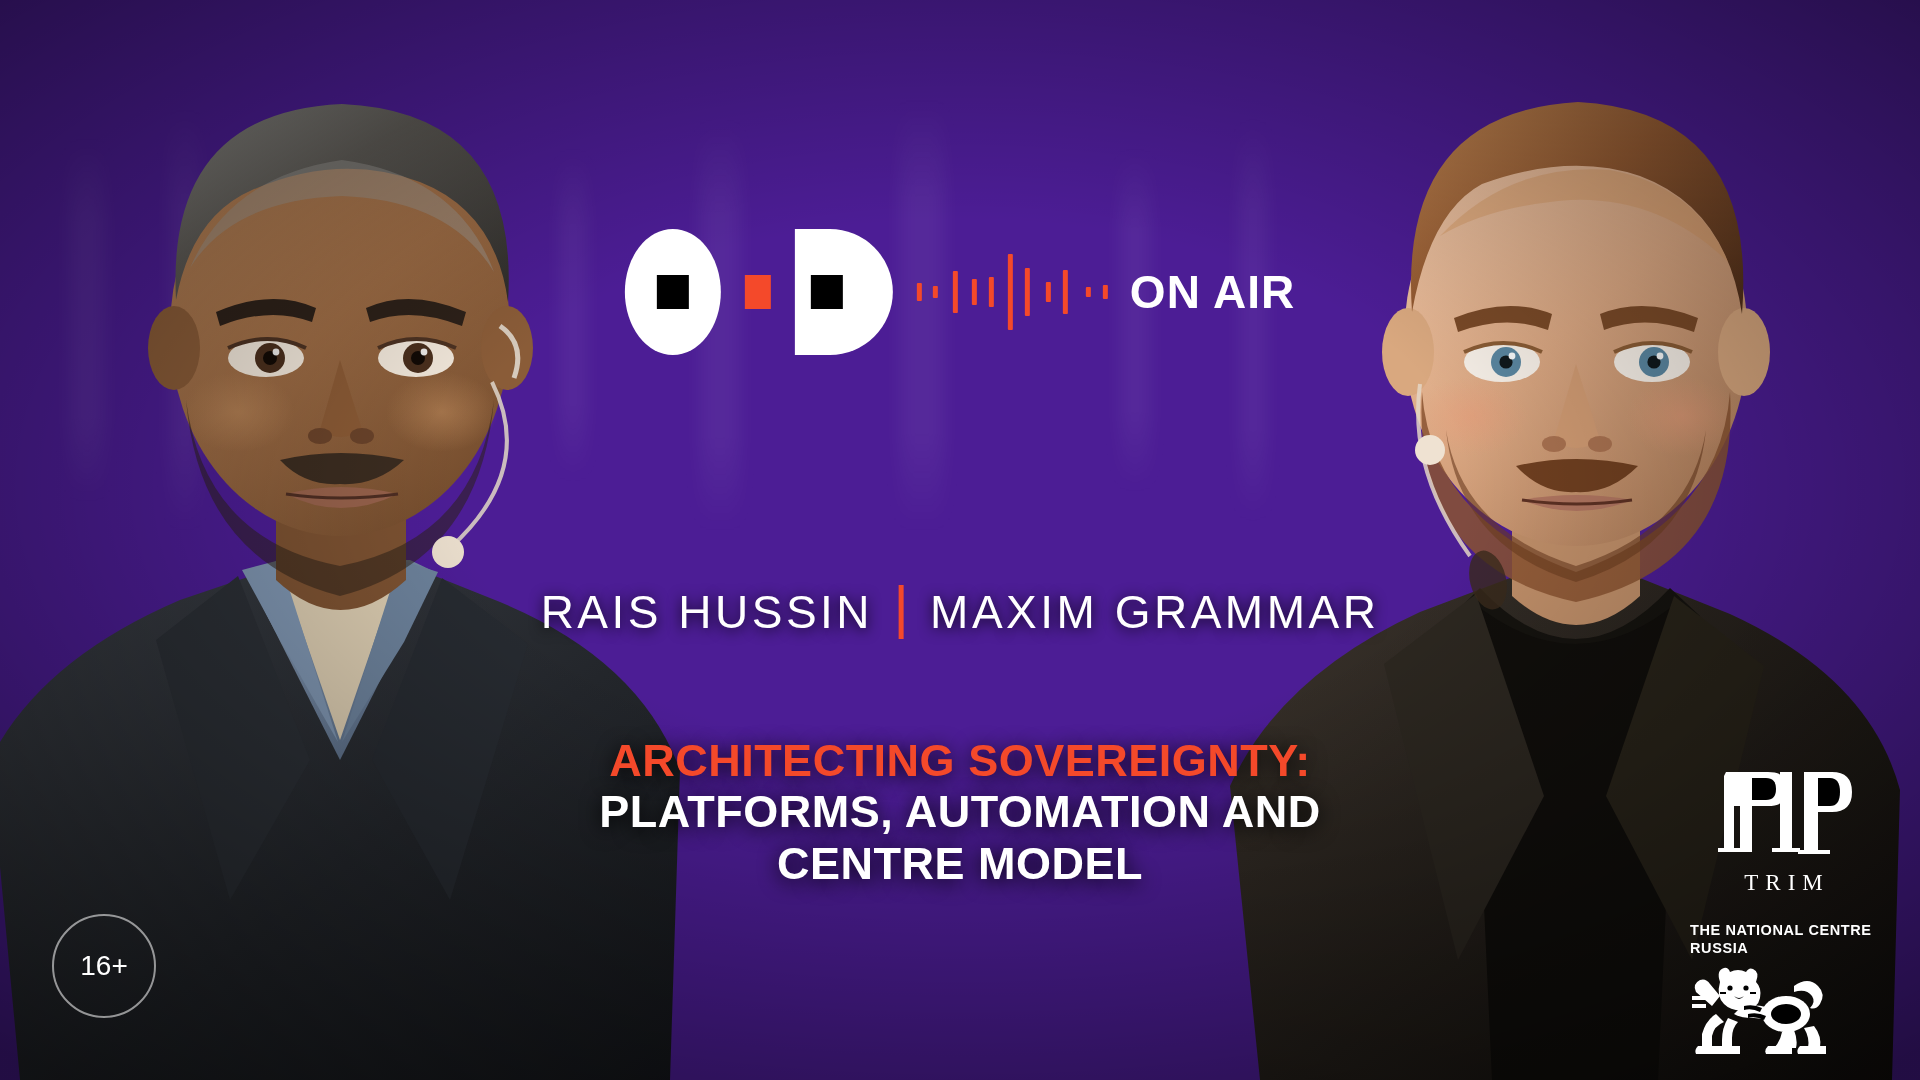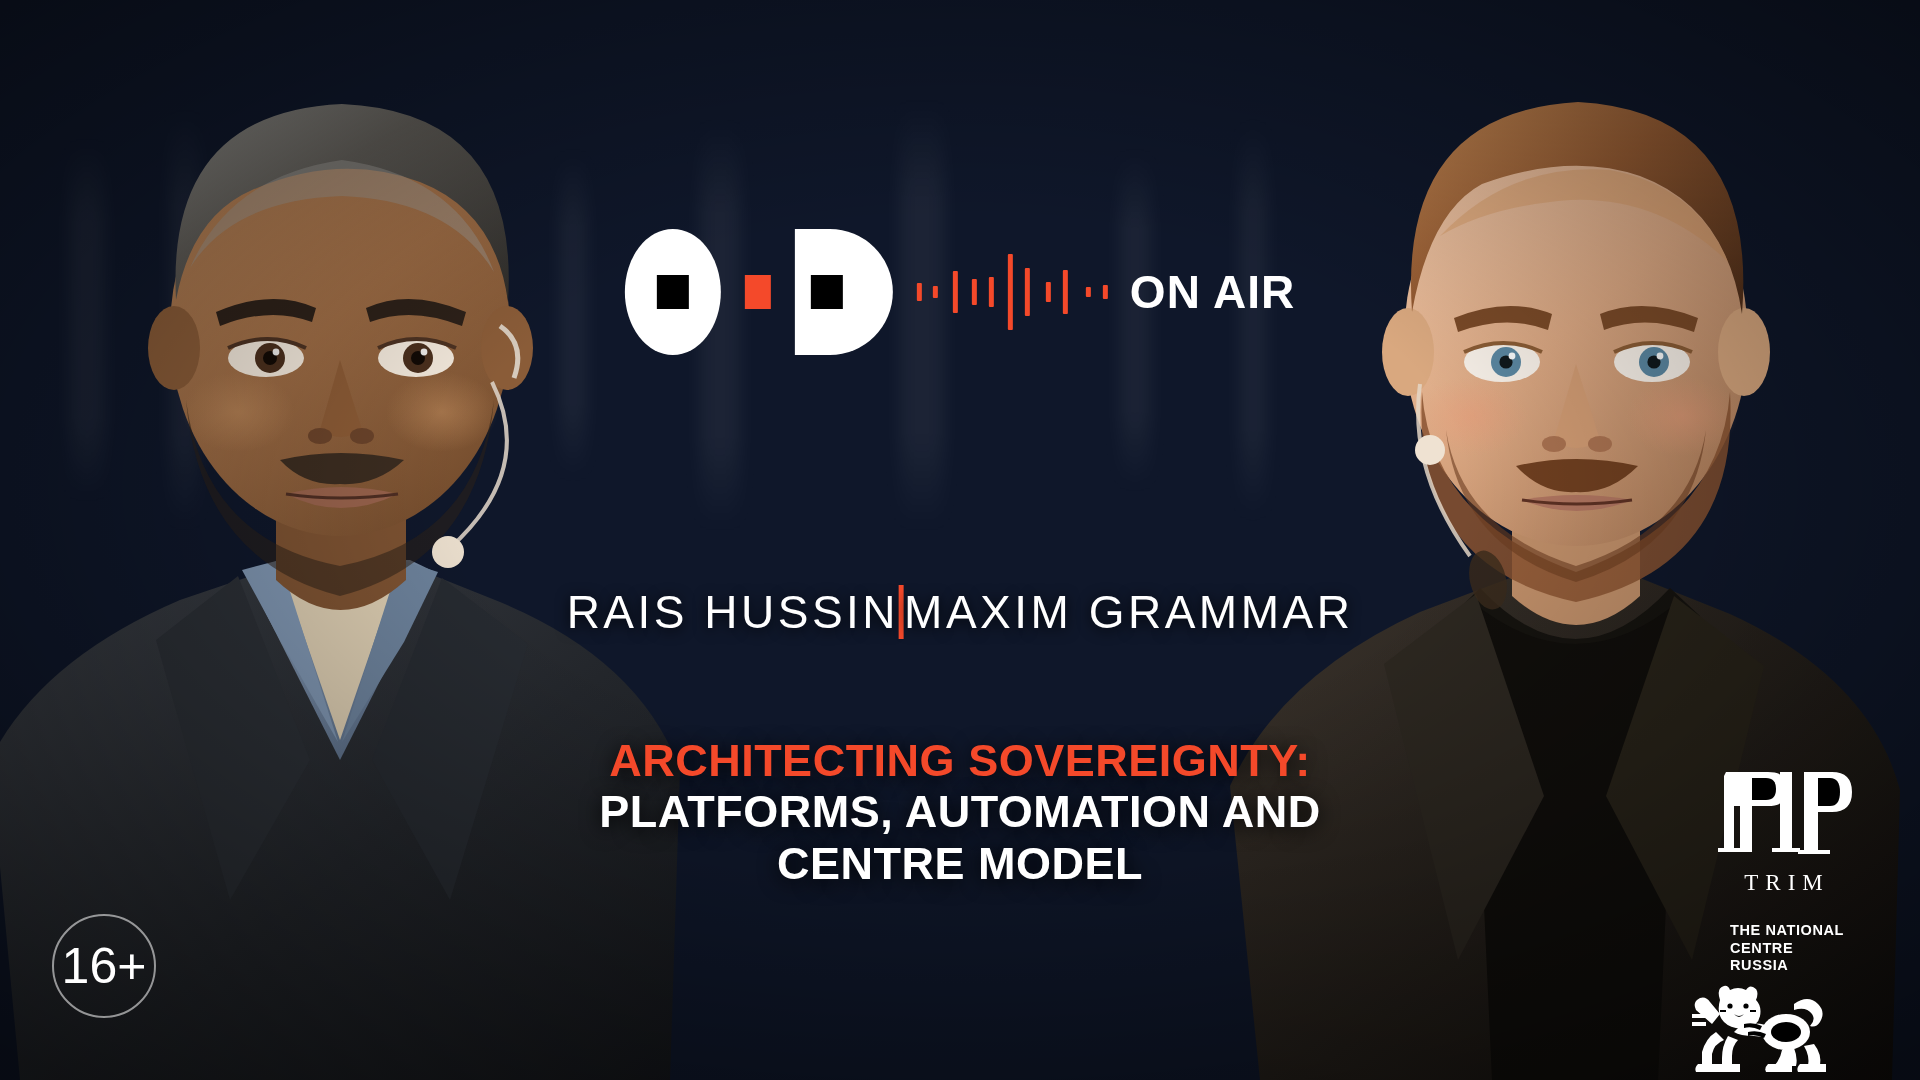--- a/index.html
+++ b/index.html
@@ -4,21 +4,21 @@
 <title>ON AIR Broadcast Title Card</title>
 <style>
   * { margin:0; padding:0; box-sizing:border-box; }
   html,body{
     width:1920px; height:1080px; overflow:hidden;
     background:#000;
     font-family:"Liberation Sans", sans-serif;
   }
   #stage{
     position:relative; width:1920px; height:1080px;
-    background:#0f172a; overflow:hidden;
+    background:#4c1d95; overflow:hidden;
   }
 
   
   .bg-bars{ position:absolute; inset:0; z-index:0; }
   .bg-bar{
     position:absolute;
     background:linear-gradient(to bottom, rgba(255,255,255,0.0), rgba(255,255,255,0.055) 22%, rgba(255,255,255,0.055) 78%, rgba(255,255,255,0.0));
     filter:blur(9px);
     border-radius:4px;
   }
@@ -64,21 +64,21 @@
 
   .onair{
     margin-left:22px; color:#fff;
     font-size:46px; font-weight:700; letter-spacing:1px;
     white-space:nowrap; line-height:1;
   }
 
   
   .names{
     position:absolute; left:50%; top:612px; transform:translate(-50%,-50%);
-    z-index:7; display:flex; align-items:center; 
+    z-index:7; display:flex; align-items:center; gap:26px;
     color:#fff; font-size:46px; font-weight:400; letter-spacing:3.5px;
     white-space:nowrap;
     text-shadow:0 2px 14px rgba(0,0,0,0.9);
   }
   .names .bar{ width:5px; height:54px; background:#F4492A; }
 
   
   .headline{
     position:absolute; left:50%; top:735px; transform:translateX(-50%);
     z-index:7; width:1400px; text-align:center;
@@ -88,39 +88,39 @@
   }
   .headline .l1{ color:#F4492A; display:block; }
   .headline .l2,.headline .l3,.headline .l4{ color:#fff; display:block; }
 
   
   .age-badge{
     position:absolute; left:52px; bottom:62px; z-index:8;
     width:104px; height:104px; border-radius:50%;
     border:2px solid rgba(255,255,255,0.55);
     display:flex; align-items:center; justify-content:center;
-    color:#fff; font-size:50px; font-weight:300; letter-spacing:0px;
+    color:#fff; font-size:28px; font-weight:300; letter-spacing:0px;
   }
 
   
   .trim-logo{
     position:absolute; right:58px; top:762px; z-index:8;
     width:150px; text-align:center; color:#fff;
   }
   .trim-word{
     font-family:"Liberation Serif", serif;
     font-size:23px; letter-spacing:7px; margin-top:4px; color:#fff;
   }
   .ncr-logo{
     position:absolute; right:40px; top:922px; z-index:8;
     width:190px; color:#fff;
   }
   .ncr-text{
     font-size:14.5px; font-weight:700; letter-spacing:0.6px; line-height:1.22;
-    color:#fff; margin-bottom:5px;margin-left:40px;
+    color:#fff; margin-bottom:5px;
   }
 </style>
 </head>
 <body>
 
 <div id="stage">
 
   <div class="bg-bars">
     <div class="bg-bar" style="left:70px;  top:140px; width:34px; height:360px;"></div>
     <div class="bg-bar" style="left:170px; top:110px; width:30px; height:420px;"></div>

